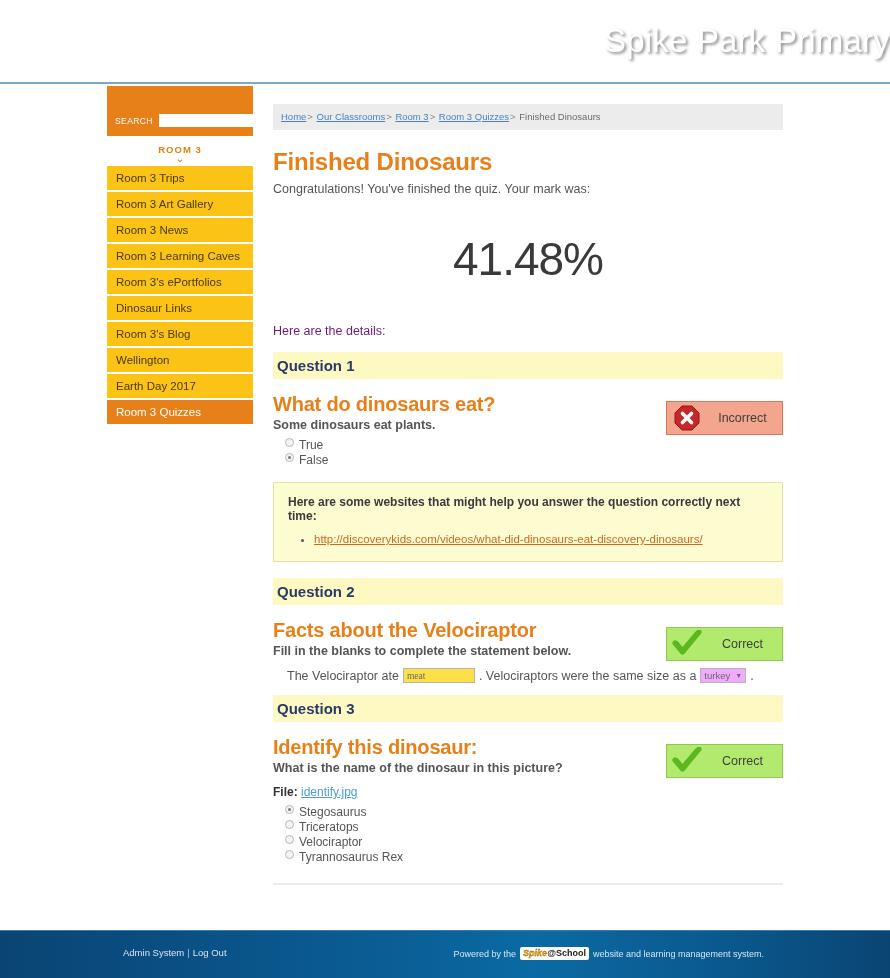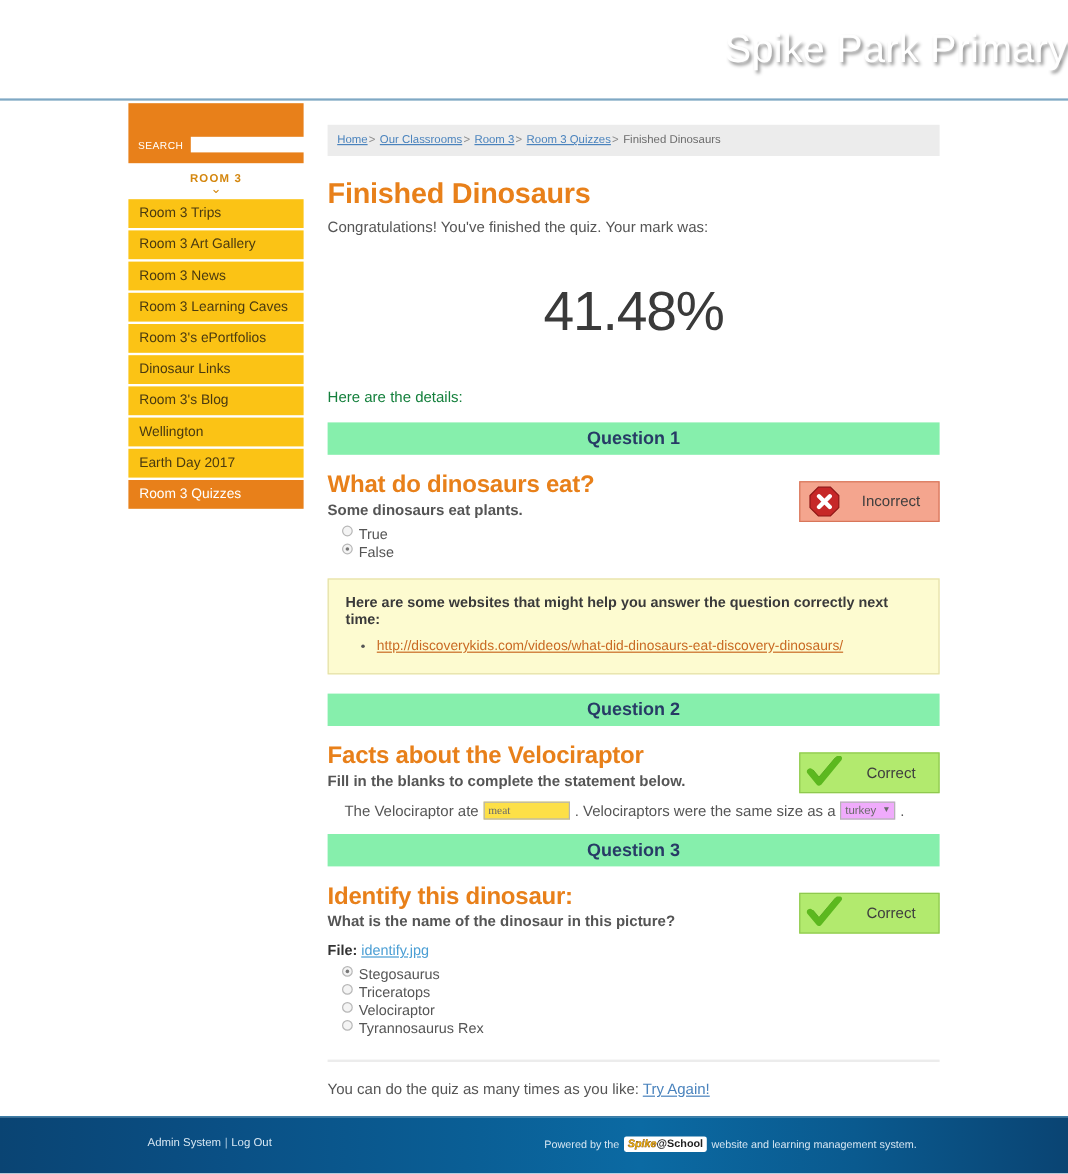--- a/index.html
+++ b/index.html
@@ -163,30 +163,30 @@
   .score {
     text-align: center;
     font-size: 46px;
     color: #3a3a3a;
     padding: 32px 0 38px 0;
     font-weight: normal;
     letter-spacing: -1px;
   }
   .details-text {
     font-size: 12.5px;
-    color: #15803d;
+    color: #701a75;
     margin-bottom: 14px;
   }
 
   
   .q-block { margin-bottom: 4px; position: relative; }
   .q-bar {
-    background: #86efac;
-    text-align: center;
-    padding: 5px 20px;
+    background: #fef9c3;
+    text-align: left;
+    padding: 5px 4px;
     color: #273b66;
     font-size: 15px;
     font-weight: bold;
   }
   .q-body { position: relative; padding-top: 8px; min-height: 10px; }
   .q-title {
     color: #e8801a;
     font-size: 20px;
     font-weight: bold;
     margin: 6px 0 2px 0;
@@ -514,24 +514,20 @@
           </li>
           <li>
             <span class="radio"></span>
             <span>Tyrannosaurus Rex</span>
           </li>
         </ul>
       </div>
     </div>
 
     <div class="hr-bottom"></div>
-    <div class="retry-text">
-      <span>You can do the quiz as many times as you like:</span>
-      <a href="#">Try Again!</a>
-    </div>
   </div>
 </div>
 
 <div class="site-footer">
   <div class="footer-left">
     <a href="#">Admin System</a><span class="pipe">|</span><a href="#">Log Out</a>
   </div>
   <div class="footer-right">
     <span>Powered by the</span>
     <span class="spike-logo">

